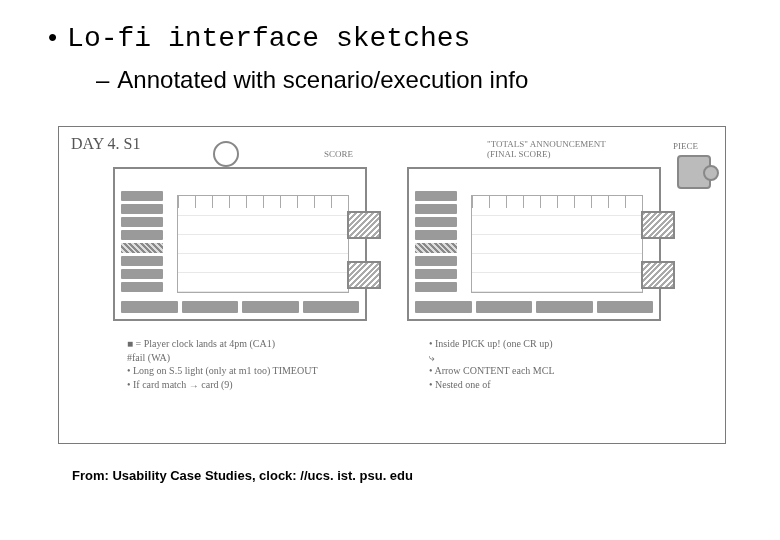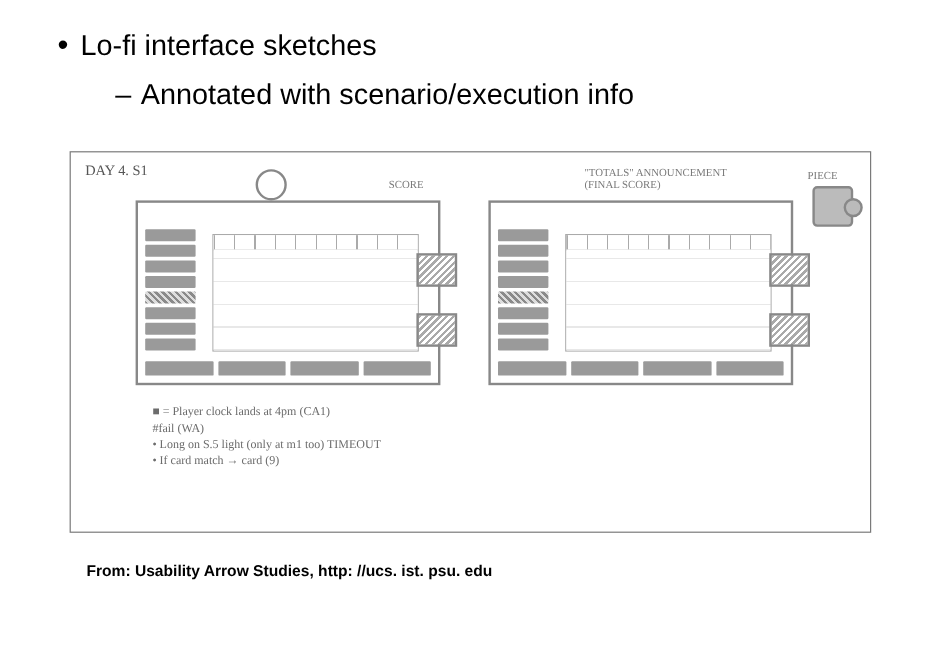--- a/index.html
+++ b/index.html
@@ -24,22 +24,23 @@
     top: 24px;
     display: flex;
     align-items: baseline;
   }
   .bullet-dot {
     font-size: 26px;
     line-height: 1;
     margin-right: 10px;
   }
   .bullet-text {
-    font-size: 24px;
+    font-size: 28px;
     line-height: 1.1;
+    font-family: Liberation Mono, monospace;
   }
   .sub-row {
     position: absolute;
     left: 96px;
     top: 66px;
     display: flex;
     align-items: baseline;
   }
   .sub-dash {
     font-size: 24px;
@@ -58,21 +59,21 @@
     height: 318px;
     border: 1px solid #7a7a7a;
     background: #fff;
     box-sizing: border-box;
   }
   .day-label {
     position: absolute;
     left: 12px;
     top: 8px;
     font-family: "Comic Sans MS", cursive;
-    font-size: 12px;
+    font-size: 16px;
     color: #555;
   }
   .sketch {
     position: absolute;
     border: 2px solid #888;
     background: #fff;
   }
   .sketch-left  { left: 54px;  top: 40px; width: 250px; height: 150px; }
   .sketch-right { left: 348px; top: 40px; width: 250px; height: 150px; }
 
@@ -213,18 +214,22 @@
           <div class="seg"></div>
           <div class="seg"></div>
           <div class="seg"></div>
       </div>
     </div>
 
     <div class="handnote handnote-left">■ = Player clock lands at 4pm (CA1)
       #fail (WA)
 • Long on S.5 light (only at m1 too)  TIMEOUT
 • If card match → card (9)</div>
+    <div class="handnote handnote-right">• Inside PICK up! (one CR up)
+          ⤷
+• Arrow CONTENT each MCL
+• Nested one of </div>
 
   </div>
 
-  <div class="credit">From: Usability Arrow Studies, http: //ucs. ist. psu. edu</div>
+  <div class="credit">From: Usability Case Studies, clock: //ucs. ist. psu. edu</div>
 
 </div>
 
 </body></html>

